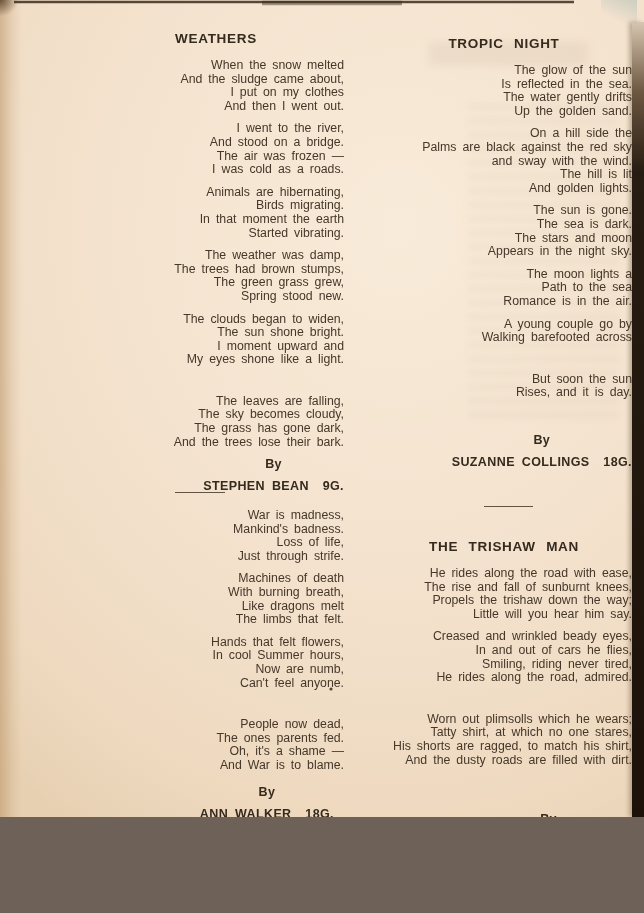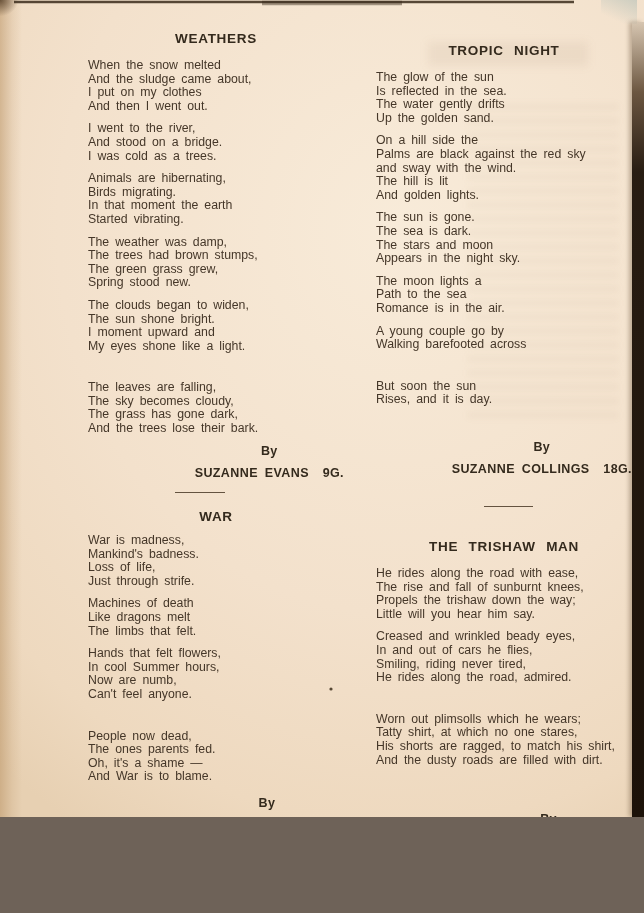--- a/index.html
+++ b/index.html
@@ -28,34 +28,34 @@
   .smudge-a{left:428px;top:42px;width:160px;height:24px;background:rgba(138,108,72,.08);filter:blur(4px);}
   .smudge-b{left:468px;top:104px;width:150px;height:320px;
     background:repeating-linear-gradient(180deg, rgba(138,108,72,.055) 0 6px, rgba(0,0,0,0) 6px 14px);filter:blur(3px);}
   .smudge-c{left:178px;top:845px;width:165px;height:15px;background:rgba(138,108,72,.07);filter:blur(3px);}
   .smudge-d{left:490px;top:835px;width:130px;height:34px;background:rgba(138,108,72,.06);filter:blur(4px);}
   .artifacts{position:absolute;left:0;top:0;width:644px;height:913px;pointer-events:none;}
 
   
   .poem{position:absolute;}
   .p0{left:88px;top:31px;width:256px;}
-  .p1{left:376px;top:43px;width:256px;}
+  .p1{left:376px;top:36px;width:256px;}
   .p2{left:88px;top:509px;width:256px;}
   .p3{left:376px;top:539px;width:256px;}
 
   .poem-title{
     margin:0 0 13px 0;
     font-size:13.5px;font-weight:bold;text-align:center;
     letter-spacing:.7px;word-spacing:6px;
     color:var(--title-ink,#342a1d);
   }
   .p2 .poem-title{margin-bottom:10px;}
   .poem-body{font-size:12.3px;line-height:13.6px;word-spacing:2.6px;}
   .line{white-space:nowrap;}
-  .stanza{margin:0 0 9px 0;}
+  .stanza{margin:0 0 9px 0;text-align:right;}
   .stanza:last-child{margin-bottom:0;margin-top:28px;}
 
   .byline{text-align:right;}
   .p0 .byline{margin-top:8px;}
   .p1 .byline{margin-top:33px;}
   .p2 .byline{margin-top:12px;padding-right:10px;}
   .p3 .byline{margin-top:45px;padding-right:12px;}
   .byline-inner{display:inline-block;text-align:center;}
   .byline-by{font-size:12.5px;font-weight:bold;letter-spacing:.3px;color:var(--title-ink,#342a1d);}
   .byline-author{margin-top:8px;font-size:12.5px;font-weight:bold;letter-spacing:.4px;word-spacing:3px;white-space:pre;color:var(--title-ink,#342a1d);}
@@ -94,21 +94,22 @@
     <div class="poem-body">
         <div class="stanza">
           <div class="line">When the snow melted</div>
           <div class="line">And the sludge came about,</div>
           <div class="line">I put on my clothes</div>
           <div class="line">And then I went out.</div>
         </div>
         <div class="stanza">
           <div class="line">I went to the river,</div>
           <div class="line">And stood on a bridge.</div>
-          <div class="line">I was cold as a trees.</div>
+          <div class="line">The air was frozen —</div>
+          <div class="line">I was cold as a roads.</div>
         </div>
         <div class="stanza">
           <div class="line">Animals are hibernating,</div>
           <div class="line">Birds migrating.</div>
           <div class="line">In that moment the earth</div>
           <div class="line">Started vibrating.</div>
         </div>
         <div class="stanza">
           <div class="line">The weather was damp,</div>
           <div class="line">The trees had brown stumps,</div>
@@ -124,21 +125,21 @@
         <div class="stanza">
           <div class="line">The leaves are falling,</div>
           <div class="line">The sky becomes cloudy,</div>
           <div class="line">The grass has gone dark,</div>
           <div class="line">And the trees lose their bark.</div>
         </div>
       </div>
     <div class="byline">
       <div class="byline-inner">
         <div class="byline-by">By</div>
-        <div class="byline-author">SUZANNE EVANS  9G.</div>
+        <div class="byline-author">STEPHEN BEAN  9G.</div>
       </div>
     </div>
   </section>
 
   <section class="poem p1">
     <h2 class="poem-title">TROPIC NIGHT</h2>
     <div class="poem-body">
         <div class="stanza">
           <div class="line">The glow of the sun</div>
           <div class="line">Is reflected in the sea.</div>
@@ -174,30 +175,30 @@
       </div>
     <div class="byline">
       <div class="byline-inner">
         <div class="byline-by">By</div>
         <div class="byline-author">SUZANNE COLLINGS  18G.</div>
       </div>
     </div>
   </section>
 
   <section class="poem p2">
-    <h2 class="poem-title">WAR</h2>
     <div class="poem-body">
         <div class="stanza">
           <div class="line">War is madness,</div>
           <div class="line">Mankind's badness.</div>
           <div class="line">Loss of life,</div>
           <div class="line">Just through strife.</div>
         </div>
         <div class="stanza">
           <div class="line">Machines of death</div>
+          <div class="line">With burning breath,</div>
           <div class="line">Like dragons melt</div>
           <div class="line">The limbs that felt.</div>
         </div>
         <div class="stanza">
           <div class="line">Hands that felt flowers,</div>
           <div class="line">In cool Summer hours,</div>
           <div class="line">Now are numb,</div>
           <div class="line">Can't feel anyone.</div>
         </div>
         <div class="stanza">

